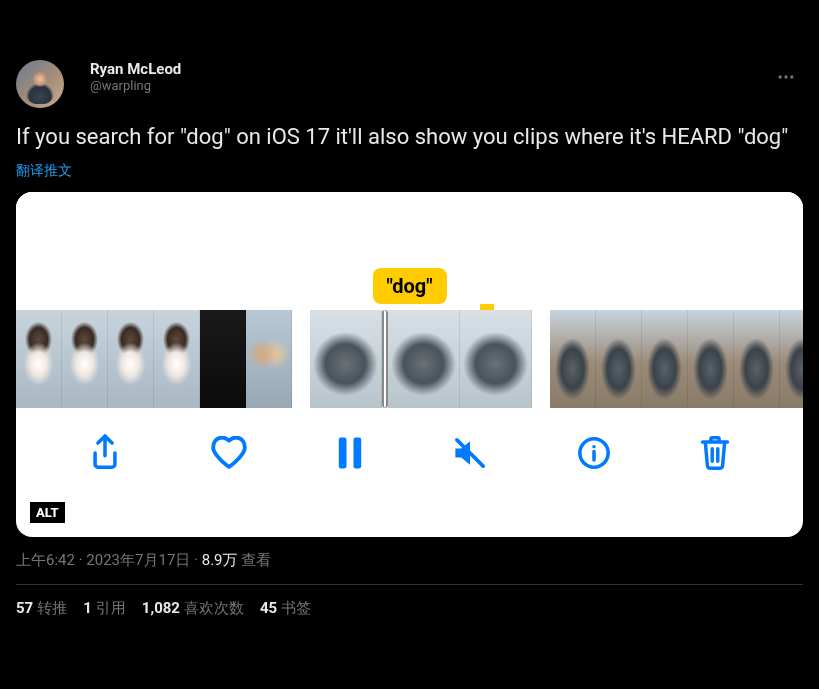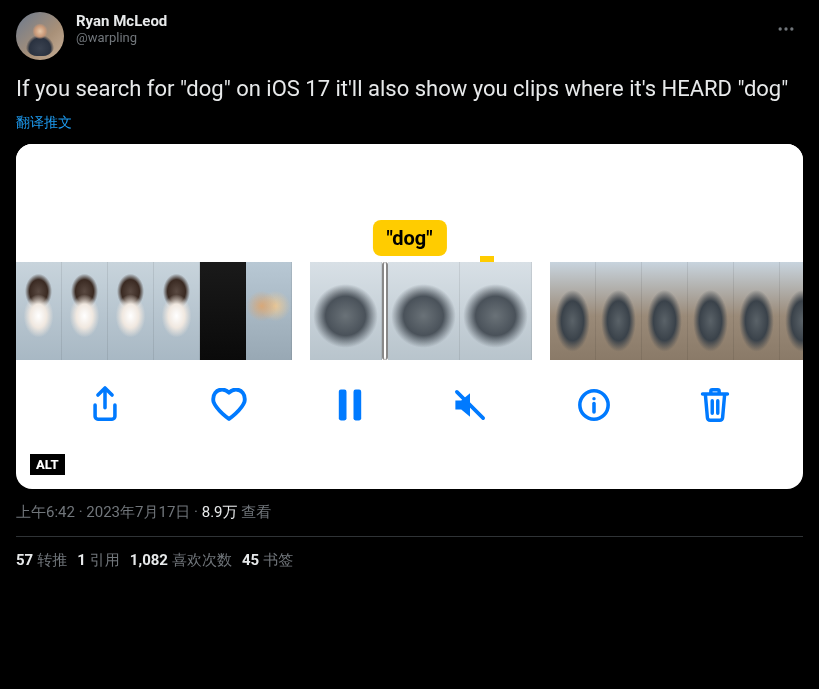--- a/index.html
+++ b/index.html
@@ -6,21 +6,21 @@
   body {
     background: #000;
     color: #e7e9ea;
     font-family: -apple-system, BlinkMacSystemFont, "Segoe UI", Roboto, Helvetica, Arial, sans-serif;
     width: 819px;
     height: 689px;
     overflow: hidden;
     padding: 12px 16px;
   }
   .tweet { position: relative; }
-  .header { display: flex; align-items: flex-start; gap: 12px; margin-bottom: 14px; }
+  .header { display: flex; align-items: flex-start; gap: 26px; margin-bottom: 14px; margin-top: 48px; }
   .avatar {
     width: 48px; height: 48px; border-radius: 50%;
     background: linear-gradient(135deg, #6b7a8f 0%, #a89078 60%, #c8b098 100%);
     flex-shrink: 0;
     overflow: hidden;
     position: relative;
   }
   .avatar::after {
     content: ""; position: absolute; inset: 6px 8px 4px 8px;
     background: radial-gradient(ellipse 40% 35% at 50% 35%, #e8c8a8 0%, #c89878 40%, transparent 60%),
@@ -109,21 +109,21 @@
     position: absolute; left: 14px; bottom: 14px;
     background: #000; color: #fff; font-weight: 800; font-size: 13px;
     padding: 3px 6px; border-radius: 0;
   }
   .meta-line {
     margin-top: 14px; color: #71767b; font-size: 15px;
     padding-bottom: 14px; border-bottom: 1px solid #2f3336;
   }
   .meta-line .bold { color: #e7e9ea; font-weight: 400; }
   .stats-line {
-    margin-top: 14px; display: flex; gap: 10px; color: #71767b; font-size: 15px;
+    margin-top: 14px; display: flex; gap: 16px; color: #71767b; font-size: 15px;
   }
   .stats-line .num { color: #e7e9ea; font-weight: 700; margin-right: 4px; }
   .stats-line > span { cursor: pointer; }
 </style>
 </head>
 <body>
 
 <div class="tweet">
 
   <div class="header">

